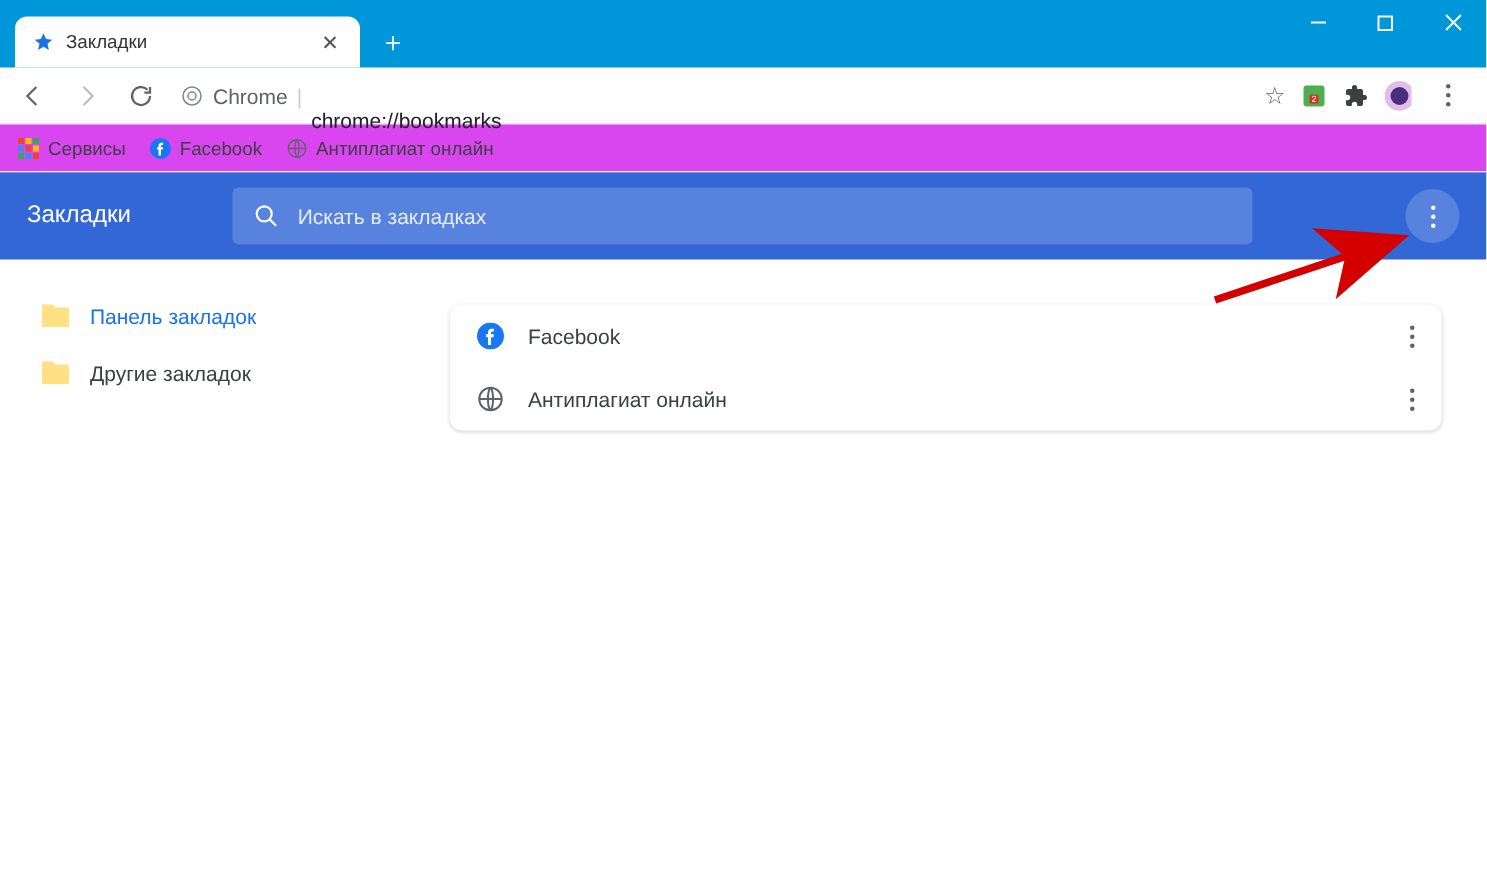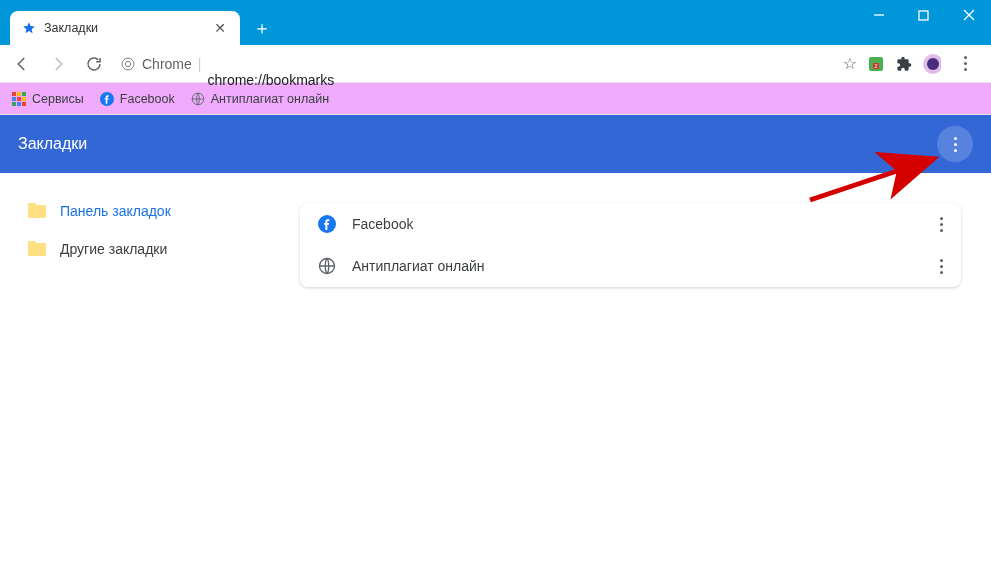--- a/index.html
+++ b/index.html
@@ -77,21 +77,21 @@
   .url-scheme { color:#5f6368; }
   .url-sep { color:#ccc; }
   .url-path { color:#202124;margin-top:33px; }
   .tool-icons { display:flex; align-items:center; gap:10px; padding-right:4px; }
   .star-icon { color:#5f6368; font-size:16px; }
   .ext-icon { width:18px; height:18px; display:flex; align-items:center; justify-content:center; }
 
   
   .bookbar {
     height: 32px;
-    background:#f0abfc;
+    background:#d946ef;
     display:flex; align-items:center;
     gap: 16px;
     padding: 0 12px;
     border-bottom: 1px solid #e6e6e6;
     font-size: 12.5px; color:#3c4043;
   }
   .bookbar-item { display:flex; align-items:center; gap:6px; cursor:pointer; }
   .apps-icon { display:grid; grid-template-columns:repeat(3,4px); grid-template-rows:repeat(3,4px); gap:1px; }
   .apps-icon span { width:4px; height:4px; }
 
@@ -299,38 +299,45 @@
     <svg width="14" height="14" viewBox="0 0 24 24">
         <circle cx="12" cy="12" r="10" fill="none" stroke="#5f6368" stroke-width="1.5"></circle>
         <path fill="none" stroke="#5f6368" stroke-width="1.5" d="M2 12h20M12 2c3 3 3 17 0 20M12 2c-3 3-3 17 0 20"></path>
       </svg>
     <span>Антиплагиат онлайн</span>
   </div>
 </div>
 
 <div class="mgr-header">
   <div class="mgr-title">Закладки</div>
+  <div class="searchbox">
+    <svg width="18" height="18" viewBox="0 0 24 24">
+        <circle cx="10" cy="10" r="7" fill="none" stroke="#fff" stroke-width="2"></circle>
+        <line x1="15" y1="15" x2="21" y2="21" stroke="#fff" stroke-width="2"></line>
+      </svg>
+    <input placeholder="Искать в закладках" style="">
+  </div>
   <div class="hdr-menu" style="color:#fff;">
     <span class="vdots">
         <i></i>
         <i></i>
         <i></i>
       </span>
   </div>
 </div>
 
 <div class="content">
   <div class="sidebar">
     <div class="side-item active">
       <span class="folder-icon"></span>
       <span>Панель закладок</span>
     </div>
     <div class="side-item">
       <span class="folder-icon"></span>
-      <span>Другие закладки</span>
+      <span>Другие закладок</span>
     </div>
   </div>
   <div class="main">
     <div class="card">
       <div class="row">
         <svg width="18" height="18" viewBox="0 0 24 24">
             <circle cx="12" cy="12" r="12" fill="#1877f2"></circle>
             <path fill="#fff" d="M15 8h-1.6c-.5 0-.9.4-.9 1v1.5H15l-.4 2.5h-2.1V20h-2.7v-7H8v-2.5h1.8V8.6C9.8 6.8 11 5.5 13 5.5H15V8z"></path>
           </svg>
         <span class="label">Facebook</span>

